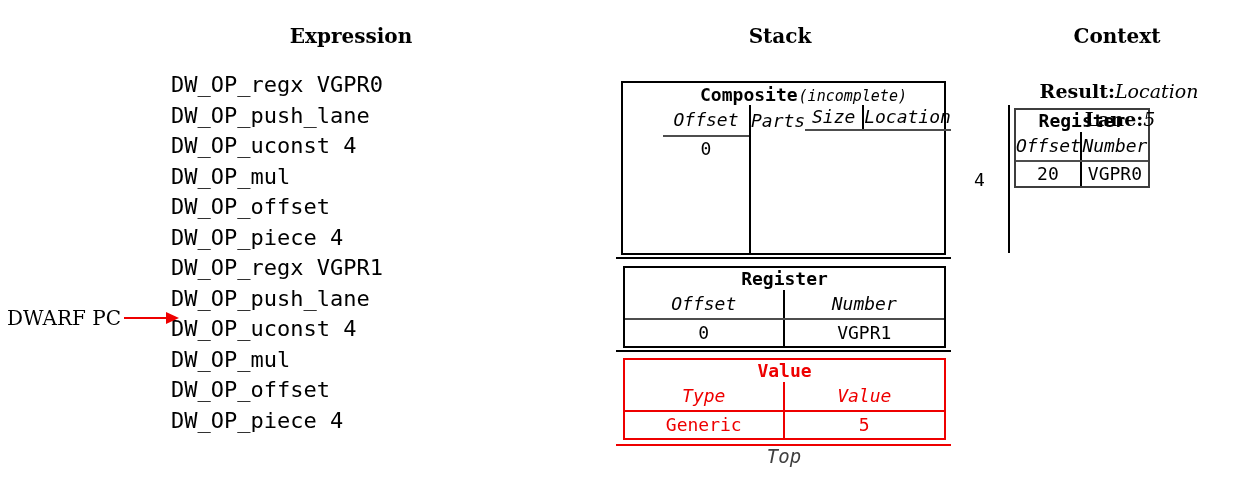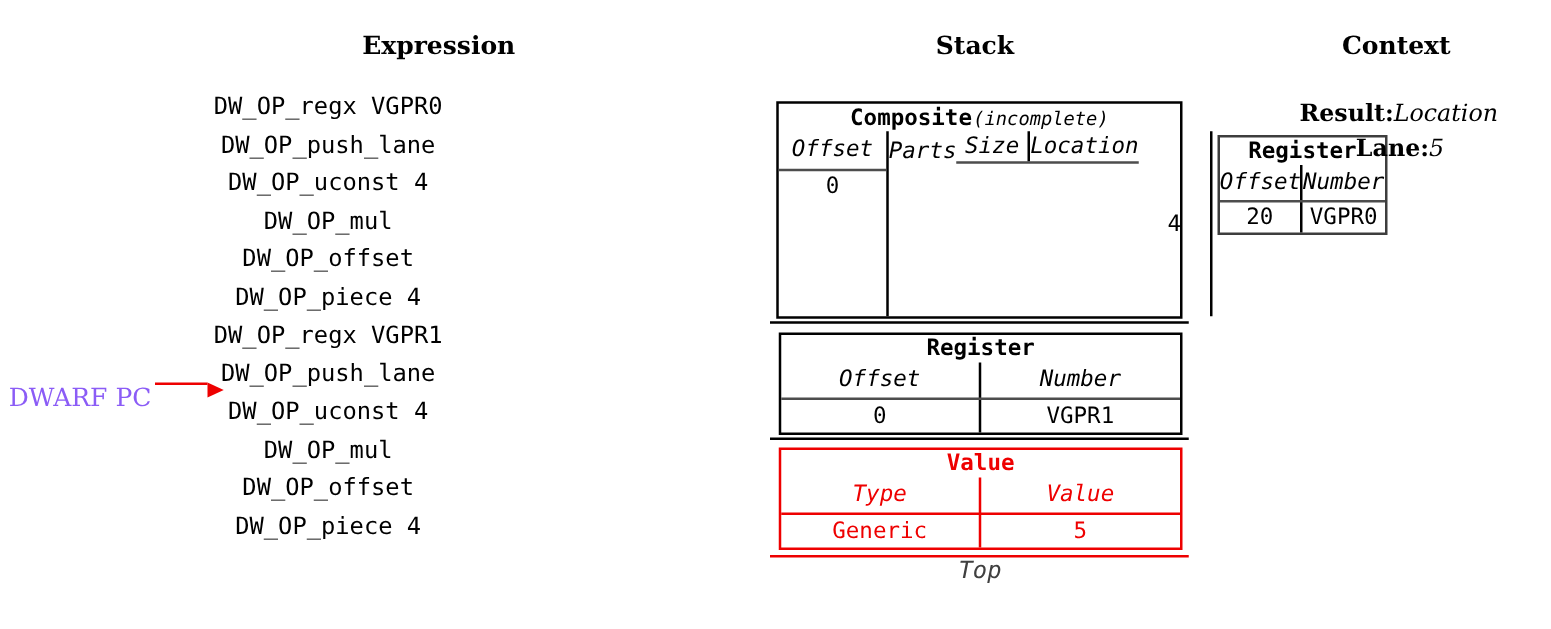--- a/index.html
+++ b/index.html
@@ -12,34 +12,34 @@
     position:absolute; transform:translateX(-50%);
     font-family:"DejaVu Serif", serif; font-weight:bold; font-size:20px;
     white-space:nowrap; line-height:22px;
   }
   #t-expr { left:351px; top:25px;text-align:right; }
   #t-stack { left:780px; top:25px; }
   #t-ctx  { left:1117px; top:25px; }
 
   
   .expr-list { position:absolute; left:171px; top:70px; }
-  .op { height:30.55px; line-height:30.55px; font-size:19px; white-space:pre;text-align:center; }
-
-  
-  .pc-marker { position:absolute; left:7px; top:306px; height:24px; display:flex; align-items:flex-start; color:#8b5cf6; }
+  .op { height:30.55px; line-height:30.55px; font-size:22px; white-space:pre; }
+
+  
+  .pc-marker { position:absolute; left:7px; top:306px; height:24px; display:flex; align-items:center; color:#000000; }
   .pc-label { font-family:"DejaVu Serif", serif; font-size:20px; line-height:24px; white-space:nowrap; }
   .pc-line { display:inline-block; width:42px; height:2px; background:#ee0000; margin-left:3px; }
   .pc-head { width:0; height:0; border-left:13px solid #ee0000; border-top:6px solid transparent; border-bottom:6px solid transparent; }
 
   
   .tbl { position:absolute; box-sizing:border-box; border:2px solid #000; background:#fff; font-size:18px; }
   .b  { font-weight:bold; }
 
   
-  #composite { left:621px; top:81px; width:325px; height:174px; }
+  #composite { left:621px; top:81px; width:325px; height:174px;padding-left:40px; }
   .comp-title { height:22px; display:flex; align-items:baseline; justify-content:center; line-height:20px; padding-top:2px; box-sizing:border-box; }
   .comp-title .b { font-weight:bold; }
   .comp-sub { font-size:15px; font-style:italic; margin-left:1px; }
   .comp-body { display:flex; height:148px; }
   .comp-left { width:88px; flex:none; border-right:2px solid #000; box-sizing:border-box; }
   .comp-offset-h { height:32px; line-height:30px; text-align:center; font-style:italic; border-bottom:2px solid #4d4d4d; box-sizing:border-box; }
   .comp-offset-v { height:24px; line-height:24px; text-align:center; }
   .comp-right { flex:1; display:flex; }
   .comp-parts-h { height:32px; line-height:32px; text-align:center; font-style:italic; }
   .comp-sl-row { height:26px; border-bottom:2px solid #4d4d4d; box-sizing:border-box; display:flex; }

